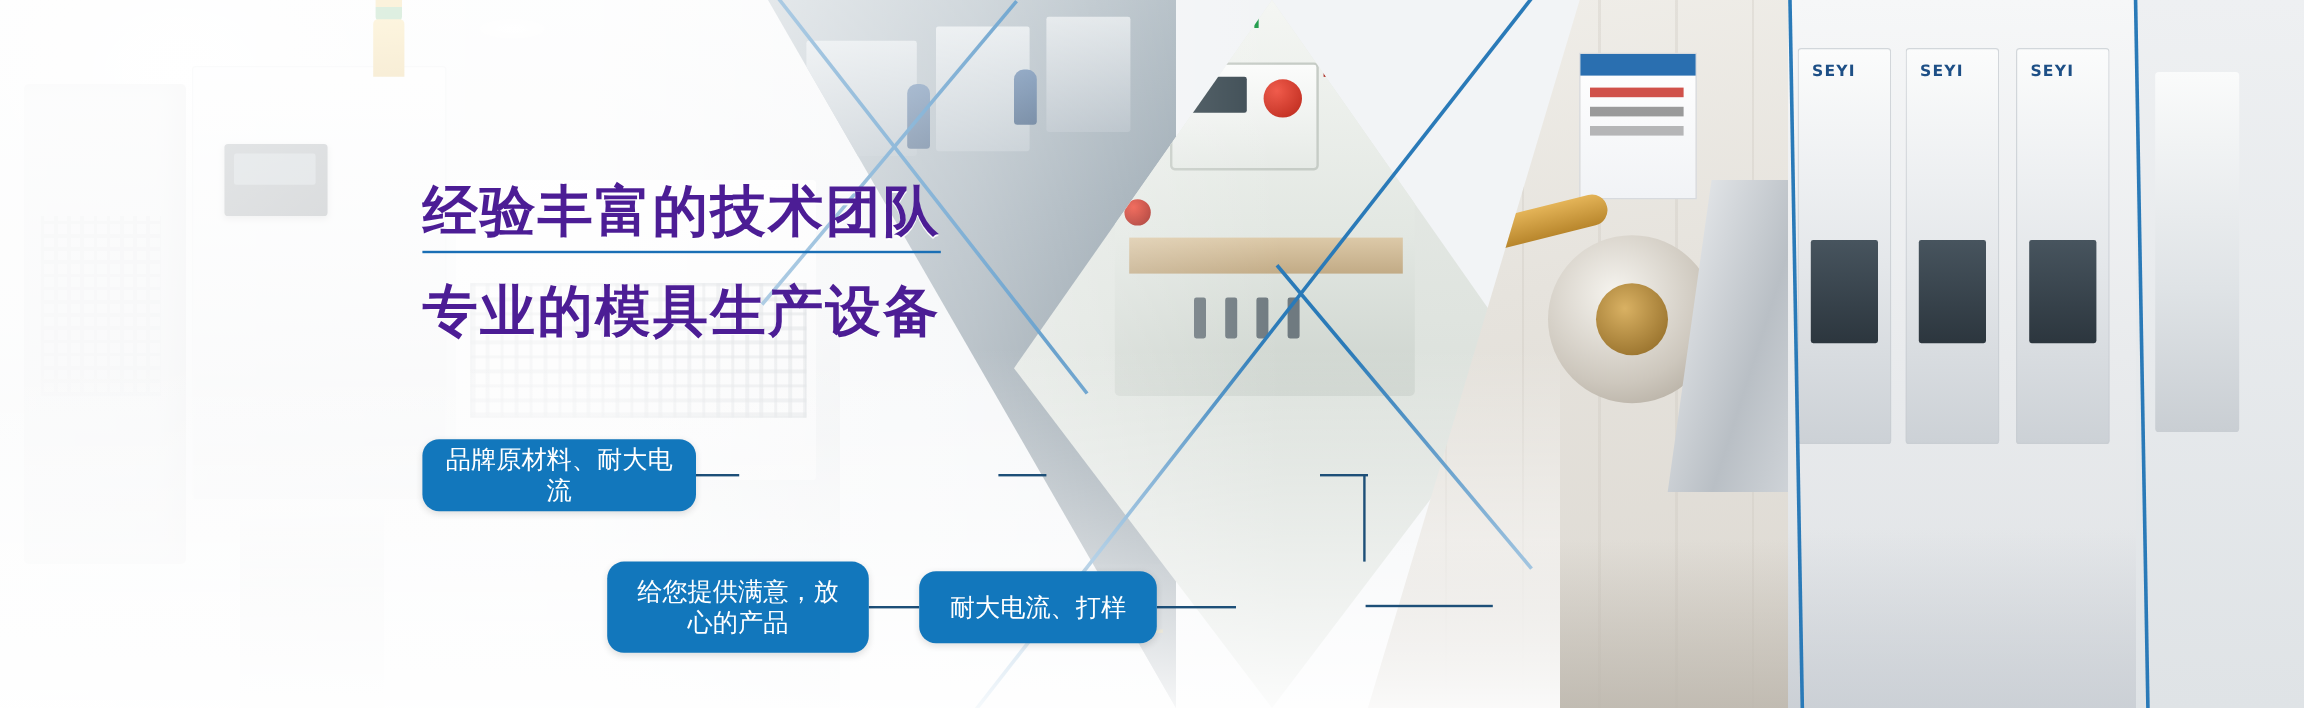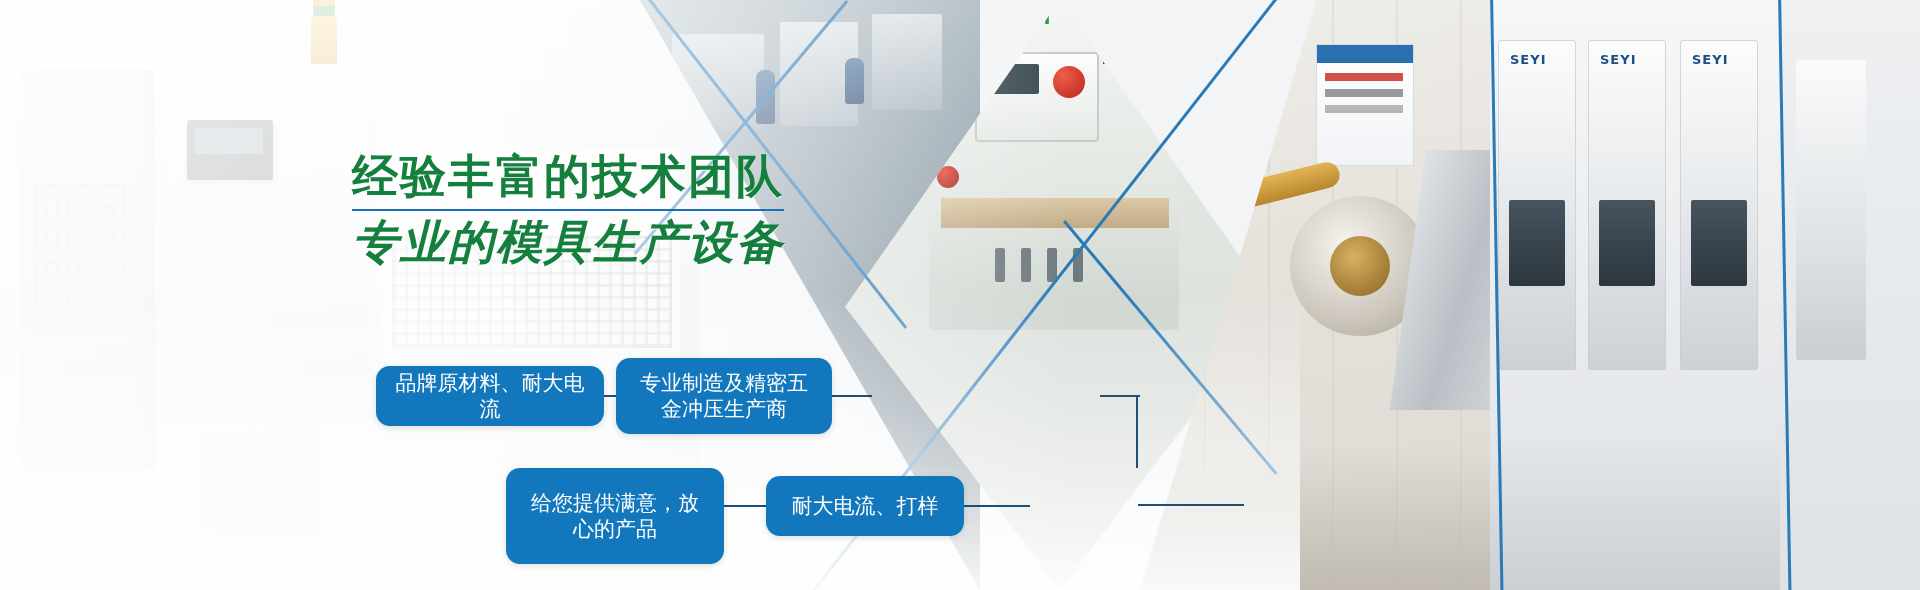--- a/index.html
+++ b/index.html
@@ -160,26 +160,26 @@
   #edge1{left:640px;top:-10px;width:3px;height:430px;transform:rotate(-38deg);}
   #edge2{left:846px;top:0px;width:3px;height:330px;transform:rotate(40deg);}
   #edge3{left:1063px;top:222px;width:3px;height:330px;transform:rotate(-40deg);}
   #edge4{left:1278px;top:-6px;width:3px;height:760px;transform:rotate(38deg);}
   #edge5{left:1490px;top:-8px;width:3px;height:760px;transform:rotate(-1deg);}
   #edge6{left:1778px;top:-8px;width:3px;height:760px;transform:rotate(-1deg);}
 
   
   #headline{
     position:absolute;left:352px;top:150px;
-    font-weight:700;color:#15803d;
+    font-weight:700;color:#4c1d95;
     font-size:46px;line-height:1.16;letter-spacing:2px;
     text-shadow:0 1px 0 rgba(255,255,255,.9);
   }
   #headline .l1{display:block;border-bottom:2px solid #1a6fb5;padding-bottom:6px;}
-  #headline .l2{display:block;padding-top:5px;font-style:italic;}
+  #headline .l2{display:block;padding-top:22px;}
 
   
   #iso-badge{
     position:absolute;left:838px;top:232px;
     height:56px;padding:0 30px;
     display:flex;align-items:center;
     background:#f40b0b;
     border-radius:28px 6px 28px 6px;
     color:#fff;font-weight:700;font-size:22px;letter-spacing:.5px;
     box-shadow:0 3px 10px rgba(0,0,0,.18);
@@ -189,24 +189,24 @@
   #flow{position:absolute;left:0;top:352px;width:1300px;height:210px;}
   .node{
     position:absolute;
     background:#1277bc;
     color:#fff;border-radius:14px;
     display:flex;align-items:center;justify-content:center;
     text-align:center;font-size:21px;line-height:1.26;font-weight:400;
     box-shadow:0 2px 6px rgba(0,0,0,.12);
     padding:0 18px;box-sizing:border-box;
   }
-  #node1{left:352px;top:14px;width:228px;height:60px;margin-left:24px;}
+  #node1{left:352px;top:14px;width:228px;height:60px;}
   #node2{left:616px;top:6px;width:216px;height:76px;}
   #node3{left:872px;top:14px;width:228px;height:60px;}
-  #node4{left:506px;top:116px;width:218px;height:96px;}
+  #node4{left:506px;top:116px;width:218px;height:76px;}
   #node5{left:766px;top:124px;width:198px;height:60px;}
   #node6{left:1030px;top:116px;width:214px;height:76px;}
 
   .conn{position:absolute;background:#1d4f78;}
   #c12{left:580px;top:43px;width:36px;height:2px;}
   #c23{left:832px;top:43px;width:40px;height:2px;}
   #c3right{left:1100px;top:43px;width:40px;height:2px;}
   #c56{left:964px;top:153px;width:66px;height:2px;}
   #c45{left:724px;top:153px;width:42px;height:2px;}
   #c6top{left:1136px;top:44px;width:2px;height:72px;}
@@ -308,18 +308,17 @@
   <div id="flow">
     <div class="conn" id="c12"></div>
     <div class="conn" id="c23"></div>
     <div class="conn" id="c3right"></div>
     <div class="conn" id="c6top"></div>
     <div class="conn" id="c36"></div>
     <div class="conn" id="c56"></div>
     <div class="conn" id="c45"></div>
 
     <div class="node" id="node1">品牌原材料、耐大电流</div>
-    <div class="node" id="node2">专业制造及精密五金冲压生产商</div>
     <div class="node" id="node4">给您提供满意，放心的产品</div>
     <div class="node" id="node5">耐大电流、打样</div>
   </div>
 
 </div>
 
 </body></html>

